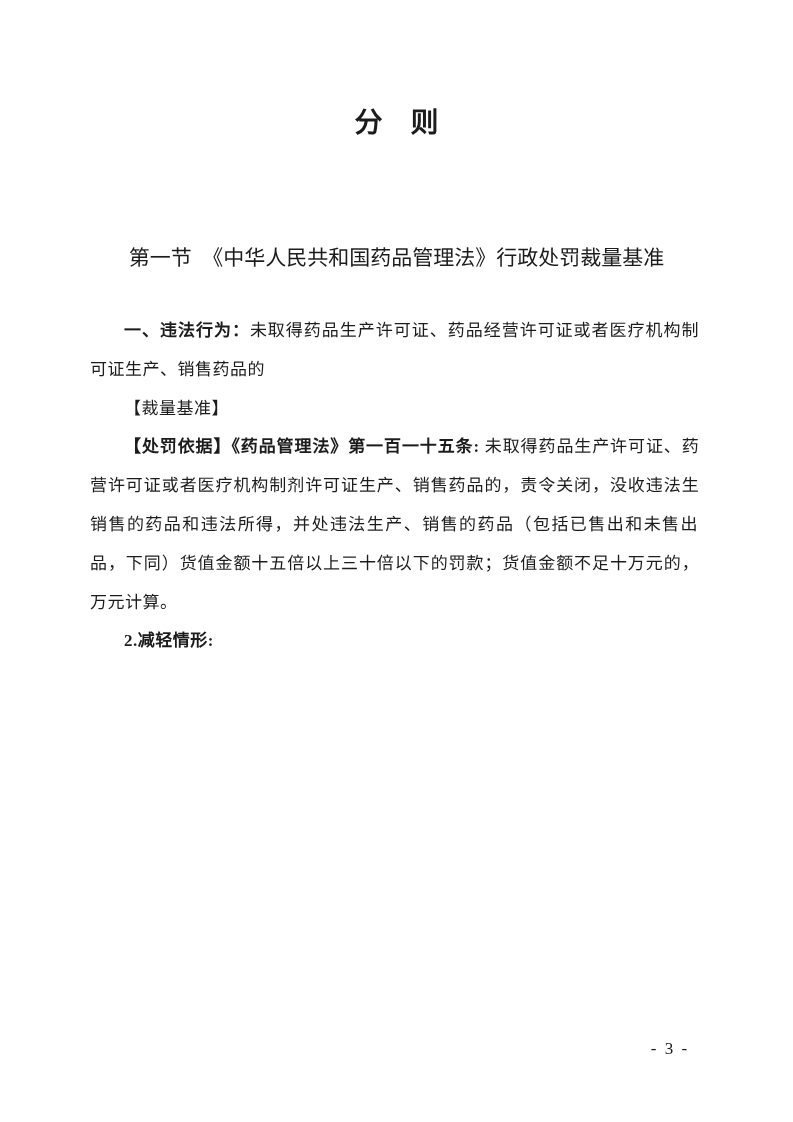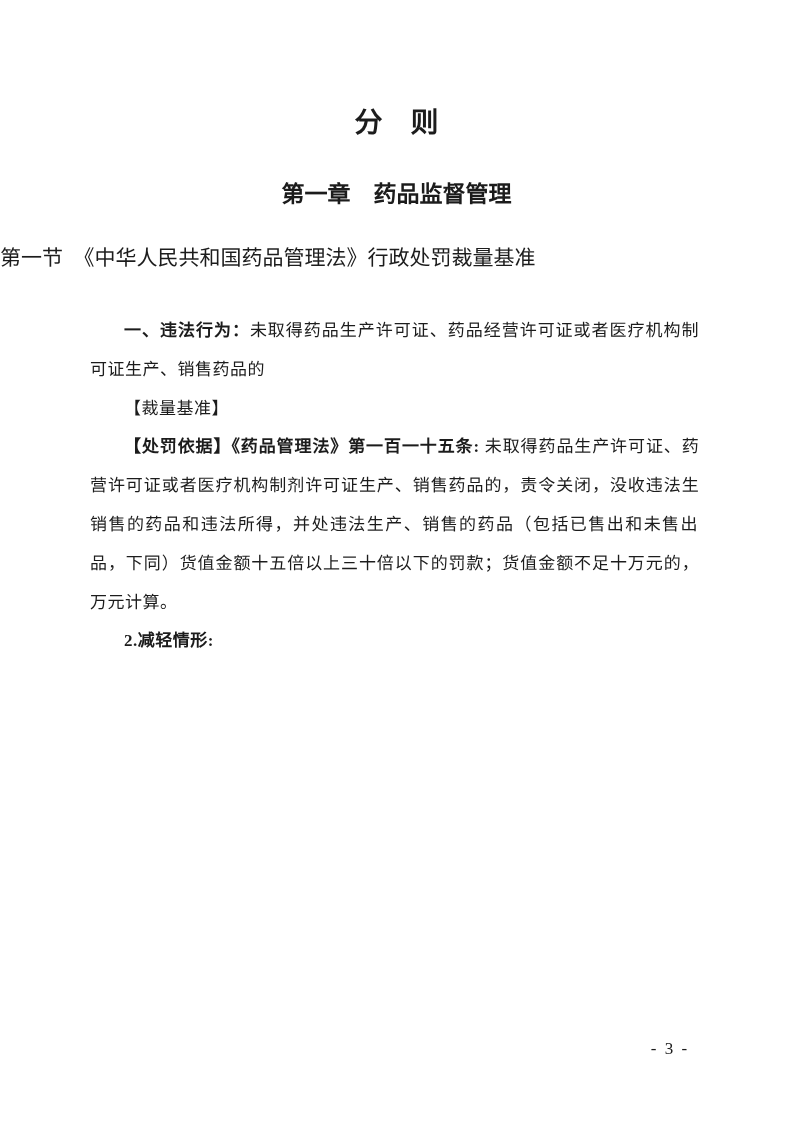--- a/index.html
+++ b/index.html
@@ -40,21 +40,21 @@
     line-height: 30px;
     font-weight: bold;
     font-family: "Liberation Sans", "DejaVu Sans", sans-serif;
   }
   .section-heading {
     position: absolute;
     top: 243px;
     left: 0;
     width: 793px;
     margin: 0;
-    text-align: left;
+    text-align: center;
     font-size: 21px;
     line-height: 30px;
     font-weight: normal;
     font-family: "Liberation Serif", "DejaVu Serif", serif;
   }
   .body-text {
     position: absolute;
     top: 312px;
     left: 90px;
     width: 645px;
@@ -87,21 +87,20 @@
     font-family: "Liberation Serif", "DejaVu Serif", serif;
   }
 </style>
 </head>
 <body>
 
 <div class="page">
 
   <h1 class="doc-title">分　则</h1>
 
-  <h2 class="chapter-heading">第一章　药品监督管理</h2>
 
   <h3 class="section-heading">第一节　《中华人民共和国药品管理法》行政处罚裁量基准</h3>
 
   <div class="body-text">
 
     <p><span class="lead-hei">一、违法行为：</span><span>未取得药品生产许可证、药品经营许可证或者医疗机构制剂许可证生产、销售药品的</span></p>
 
     <p><span>【裁量基准】</span></p>
 
     <p><span class="lead-bold">【处罚依据】《药品管理法》第一百一十五条: </span><span>未取得药品生产许可证、药品经营许可证或者医疗机构制剂许可证生产、销售药品的，责令关闭，没收违法生产、销售的药品和违法所得，并处违法生产、销售的药品（包括已售出和未售出的药品，下同）货值金额十五倍以上三十倍以下的罚款；货值金额不足十万元的，按十万元计算。</span></p>

